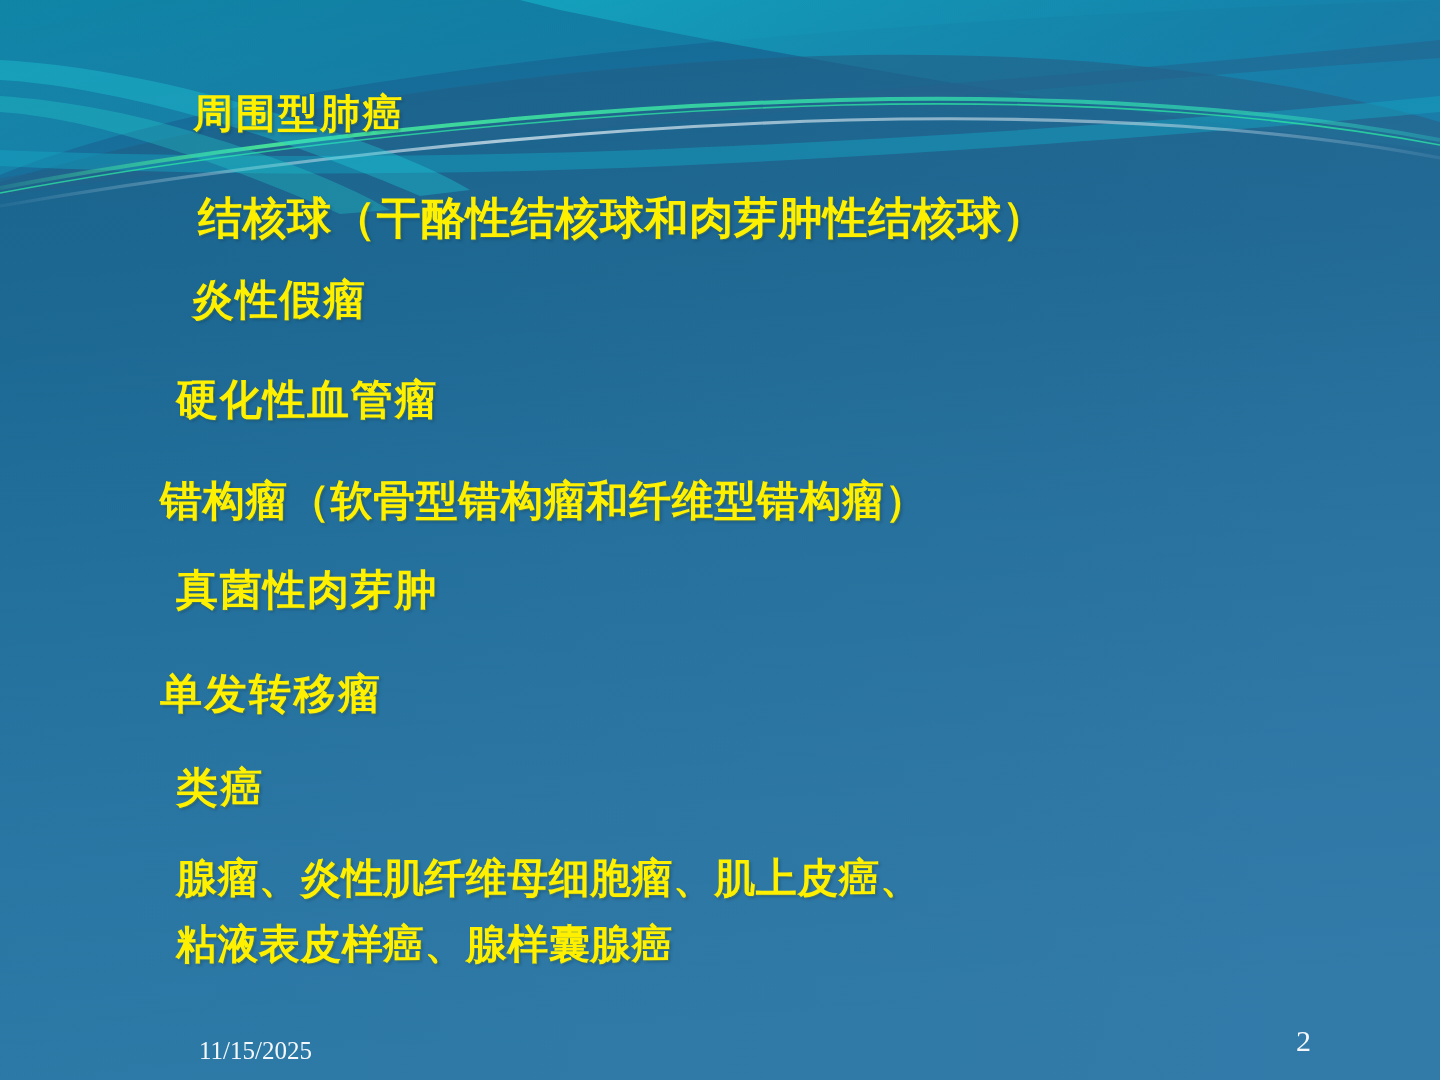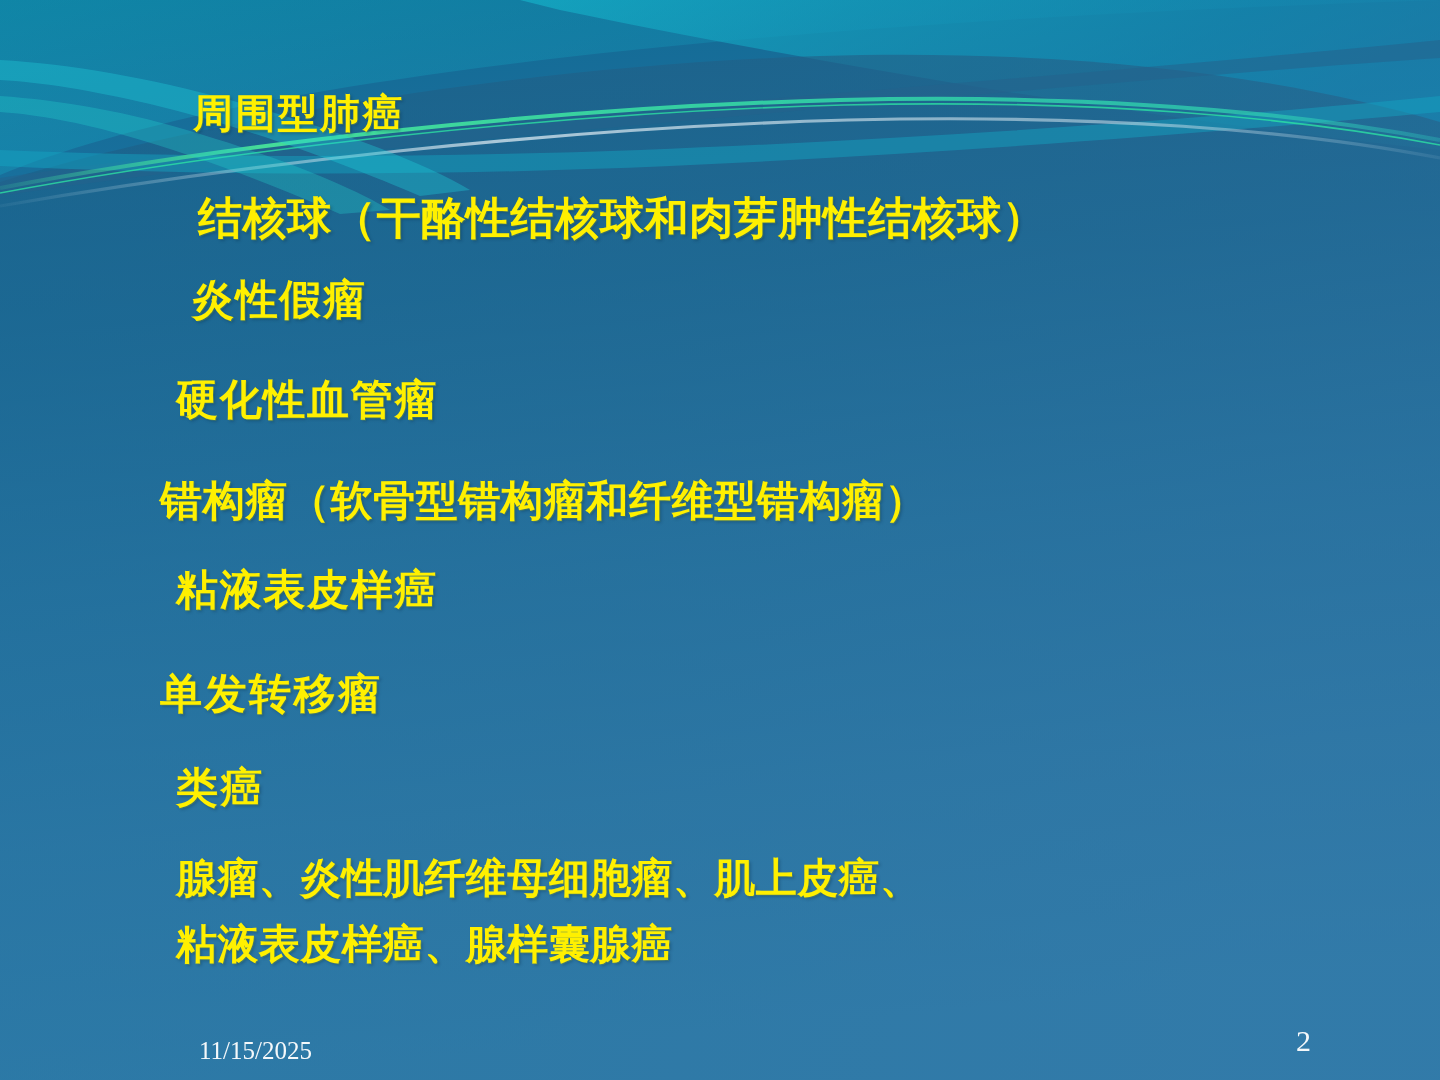--- a/index.html
+++ b/index.html
@@ -143,21 +143,21 @@
     <path d="M 0 96 C 60 100 130 112 200 134 C 280 158 350 186 390 210
              L 340 214 C 280 188 200 156 120 134 C 70 120 30 114 0 112 Z" fill="#25d8cf" opacity="0.30"></path>
   </svg>
 
   <div class="content">
     <div class="line l1">周围型肺癌</div>
     <div class="line l2">结核球（干酪性结核球和肉芽肿性结核球）</div>
     <div class="line l3">炎性假瘤</div>
     <div class="line l4">硬化性血管瘤</div>
     <div class="line l5">错构瘤（软骨型错构瘤和纤维型错构瘤）</div>
-    <div class="line l6">粘液表皮样癌</div>
+    <div class="line l6">真菌性肉芽肿</div>
     <div class="line l7">单发转移瘤</div>
     <div class="line l8">类癌</div>
     <div class="line l9">腺瘤、炎性肌纤维母细胞瘤、肌上皮癌、</div>
     <div class="line l10">粘液表皮样癌、腺样囊腺癌</div>
   </div>
 
   <div class="footer-date">11/15/2025</div>
   <div class="footer-page">2</div>
 
 </div>

